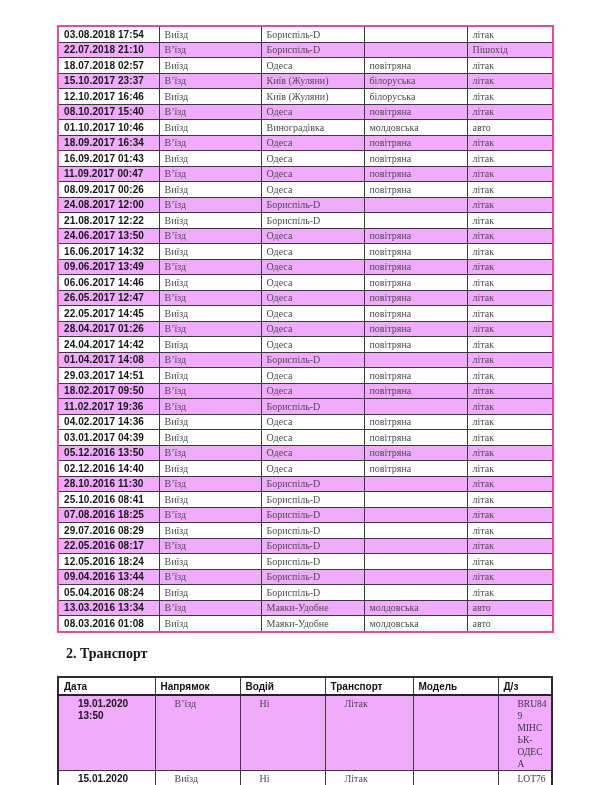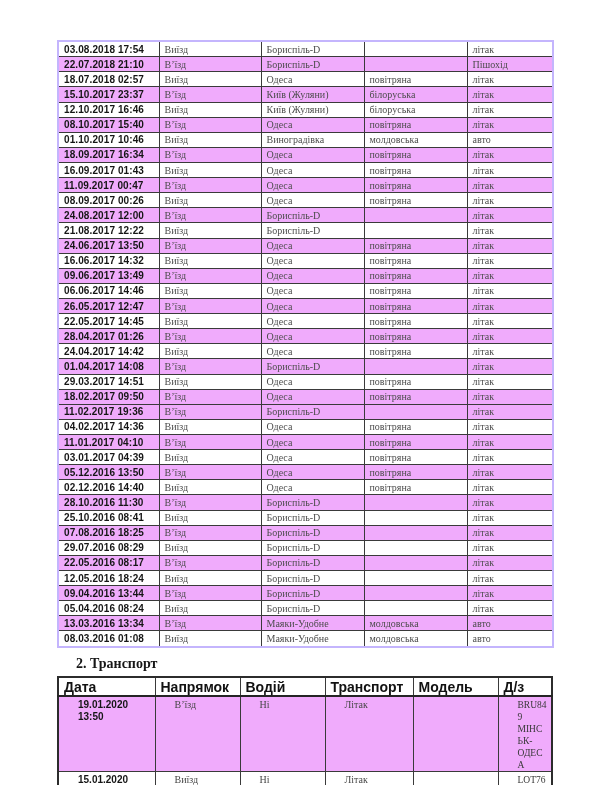--- a/index.html
+++ b/index.html
@@ -15,26 +15,26 @@
     width: 605px;
     height: 785px;
     background: #ffffff;
     font-family: "Liberation Serif", serif;
   }
 
   
   table.crossings {
     position: absolute;
     left: 57px;
-    top: 40px;
+    top: 25px;
     width: 495px;
     height: 608px;
     border-collapse: collapse;
     table-layout: fixed;
-    border: 2px solid #c4b5fd;
+    border: 2px solid #ec4899;
   }
   table.crossings td {
     border: 1px solid #3a3a3a;
     padding: 0 5px;
     font-size: 10px;
     line-height: 11px;
     color: #4c4c4c;
     font-family: "Liberation Serif", serif;
     vertical-align: middle;
     white-space: nowrap;
@@ -47,21 +47,21 @@
     font-size: 10px;
     letter-spacing: 0.1px;
   }
   tr.shaded { background: #f0abfc; }
 
   
   .section-title {
     position: absolute;
     left: 64px;
     top: 644px;
-    margin: 12px;
+    margin: 2px;
     font-family: "Liberation Serif", serif;
     font-weight: bold;
     font-size: 14px;
     color: #161616;
   }
 
   
   table.transport {
     position: absolute;
     left: 57px;
@@ -71,21 +71,21 @@
     table-layout: fixed;
     border: 2px solid #2c2c2c;
   }
   table.transport th {
     border: 1px solid #3a3a3a;
     border-bottom: 2px solid #252525;
     height: 15px;
     padding: 1px 5px 0 5px;
     font-family: "Liberation Sans", sans-serif;
     font-weight: bold;
-    font-size: 14px;
+    font-size: 10px;
     color: #121212;
     text-align: left;
     vertical-align: middle;
     background: #ffffff;
   }
   table.transport td {
     border: 1px solid #3a3a3a;
     padding: 2px 4px 0 19px;
     font-size: 10px;
     line-height: 12px;
@@ -294,27 +294,20 @@
         <tr class="shaded">
           <td class="date-cell">11.02.2017 19:36</td>
           <td>В’їзд</td>
           <td>Бориспіль-D</td>
           <td></td>
           <td>літак</td>
         </tr>
         <tr>
           <td class="date-cell">04.02.2017 14:36</td>
           <td>Виїзд</td>
-          <td>Одеса</td>
-          <td>повітряна</td>
-          <td>літак</td>
-        </tr>
-        <tr class="shaded">
-          <td class="date-cell">11.01.2017 04:10</td>
-          <td>В’їзд</td>
           <td>Одеса</td>
           <td>повітряна</td>
           <td>літак</td>
         </tr>
         <tr>
           <td class="date-cell">03.01.2017 04:39</td>
           <td>Виїзд</td>
           <td>Одеса</td>
           <td>повітряна</td>
           <td>літак</td>

